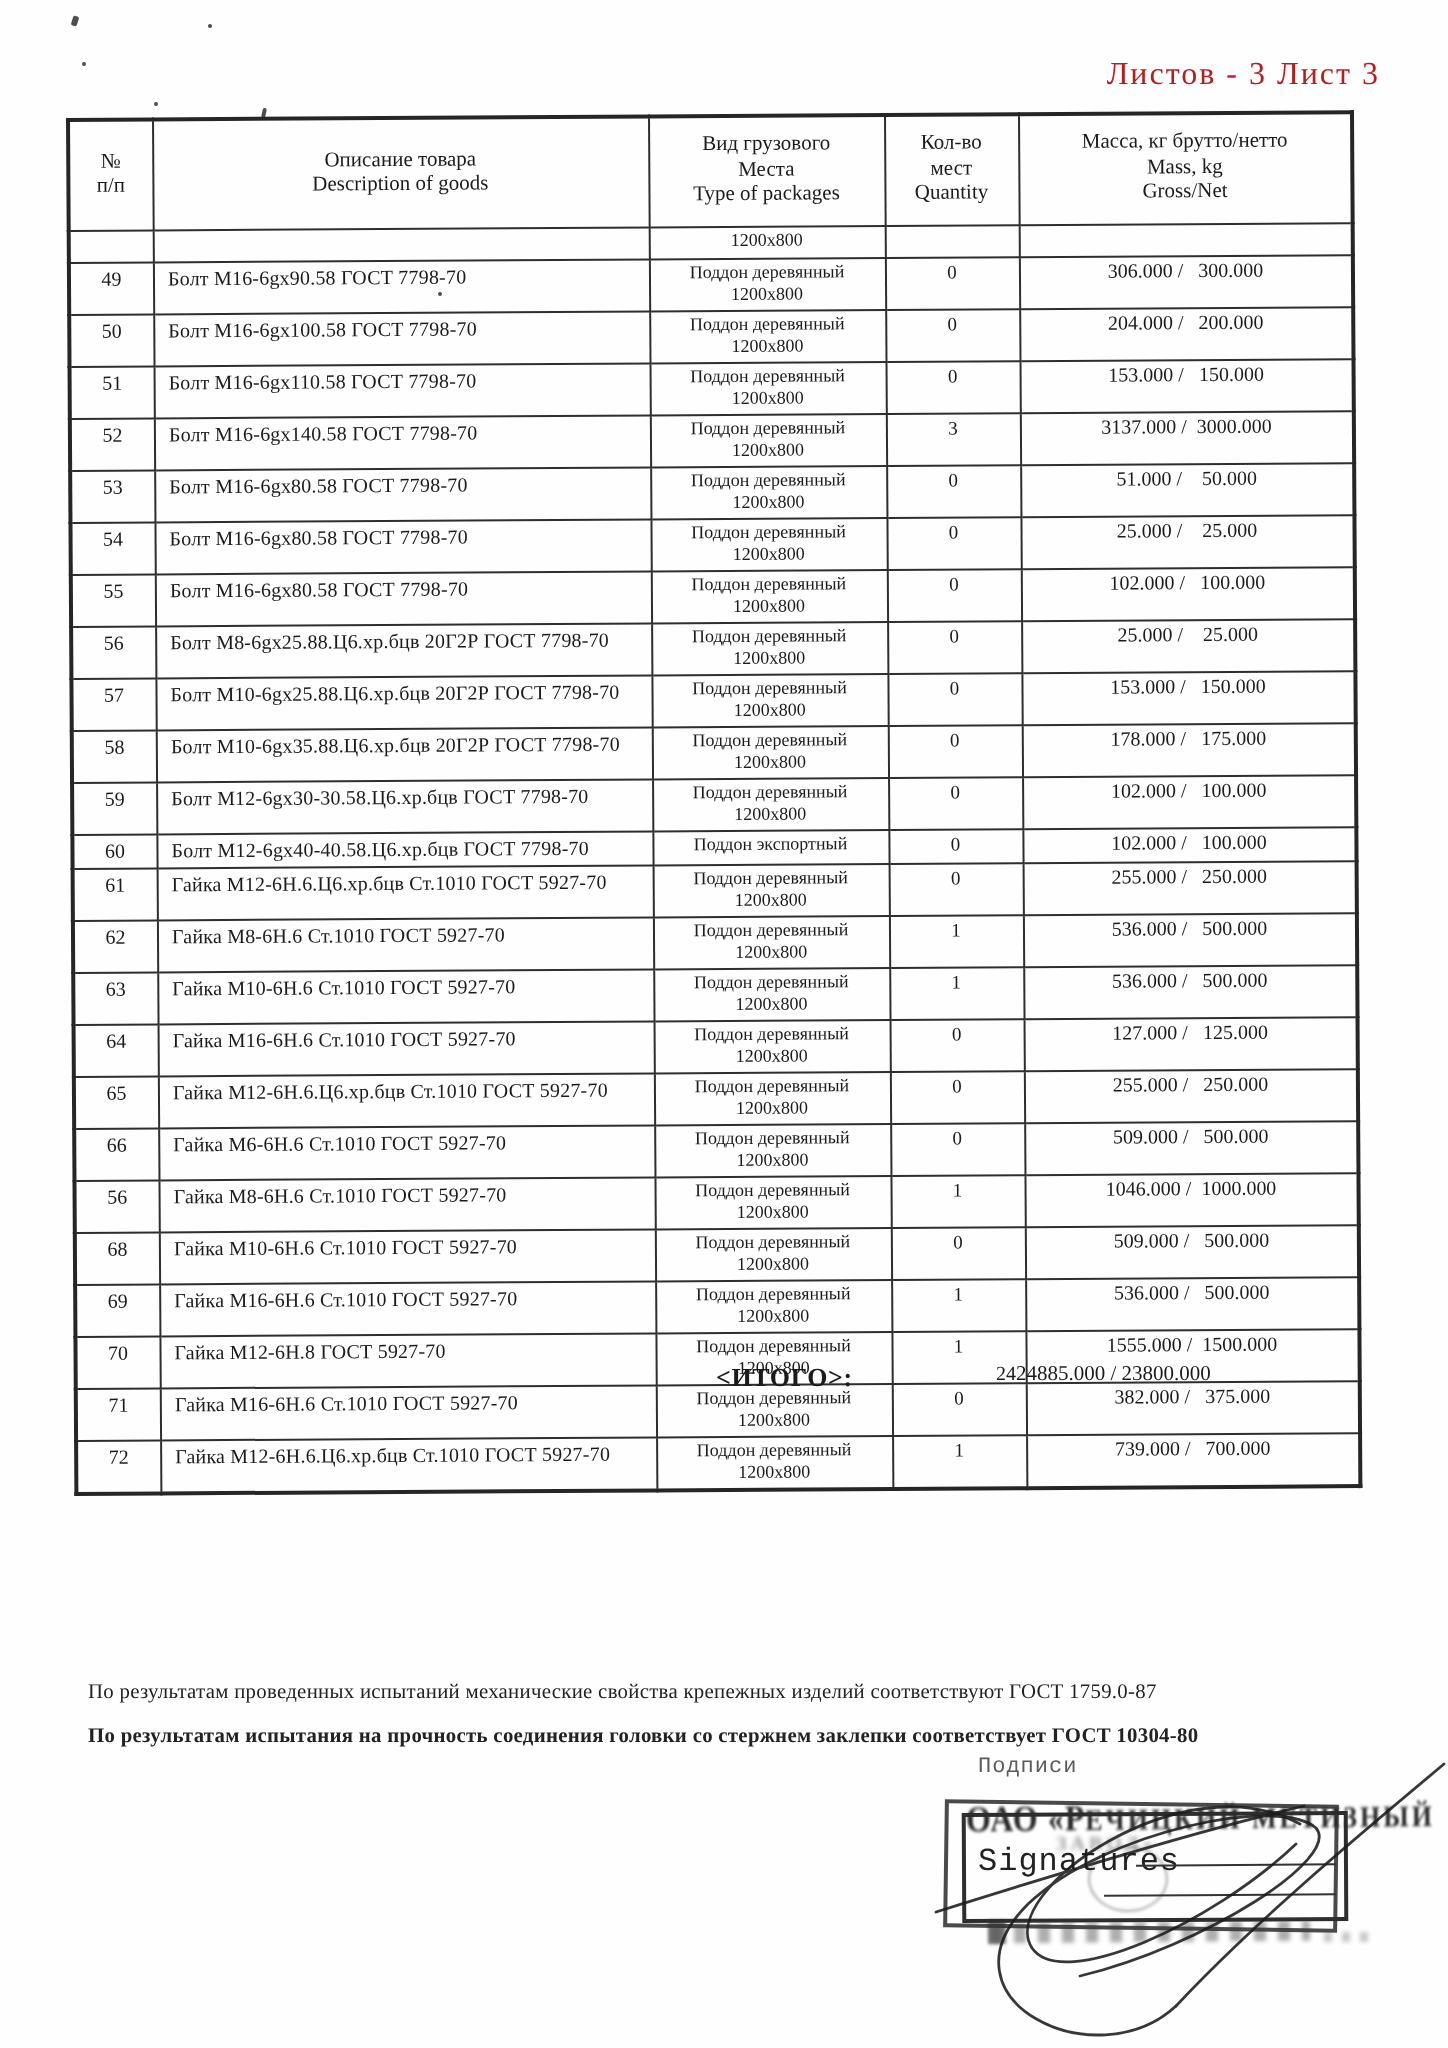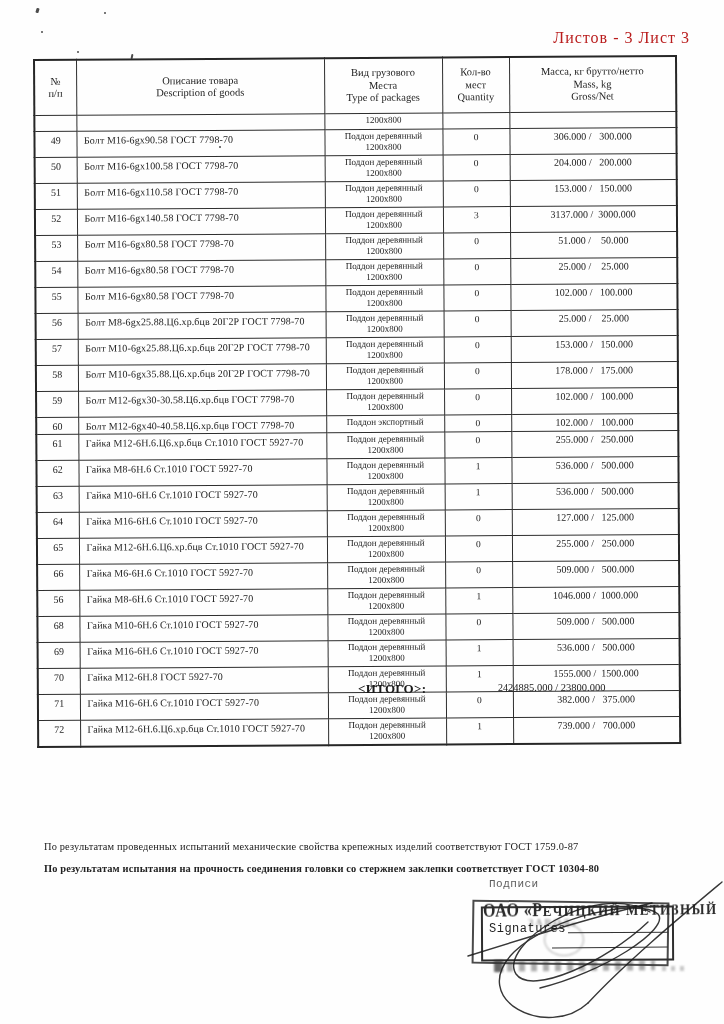--- a/index.html
+++ b/index.html
@@ -40,21 +40,21 @@
   .note.n1{top:841px;} .note.n2{top:863px;font-weight:bold;} .note.n3{top:885px;}
 
   
   .sig-shadow-box{position:absolute;left:472px;top:901px;width:193px;height:60px;
      border:2px solid #4a4a4a;transform:rotate(0.8deg);}
   .sig-box{position:absolute;left:481px;top:906px;width:189px;height:51px;
      border:2px solid #2e2e2e;transform:rotate(-0.3deg);background:rgba(255,255,255,0);}
   .sig-ru{position:absolute;left:489px;top:878px;font-family:"Liberation Mono", monospace;
      font-size:11px;letter-spacing:0.5px;color:#333;opacity:.8;}
   .sig-en{position:absolute;left:489px;top:922px;font-family:"Liberation Mono", monospace;
-     font-size:12px;letter-spacing:0.5px;color:#222;}
+     font-size:16px;letter-spacing:0.5px;color:#222;}
   .stamp-1{position:absolute;left:483px;top:901px;width:190px;font-weight:bold;font-size:13px;
      letter-spacing:1.5px;color:#2b2b2b;transform:scaleY(1.15) rotate(-0.6deg);
      filter:blur(0.6px);white-space:nowrap;}
   .stamp-1 .big{font-size:16px;letter-spacing:0.5px;}
   .stamp-2{position:absolute;left:528px;top:917px;font-weight:bold;font-size:10px;
      letter-spacing:2px;color:#3a3a3a;opacity:.5;filter:blur(1px);}
   .sig-line1{position:absolute;left:568px;top:932px;width:100px;border-top:1.3px solid #333;transform:rotate(-0.4deg);}
   .sig-line2{position:absolute;left:552px;top:947px;width:116px;border-top:1.3px solid #333;transform:rotate(-0.4deg);}
   .stamp-circle{position:absolute;left:544px;top:923px;width:38px;height:31px;border-radius:50%;
      border:1.6px solid rgba(55,55,55,.42);filter:blur(0.8px);}

